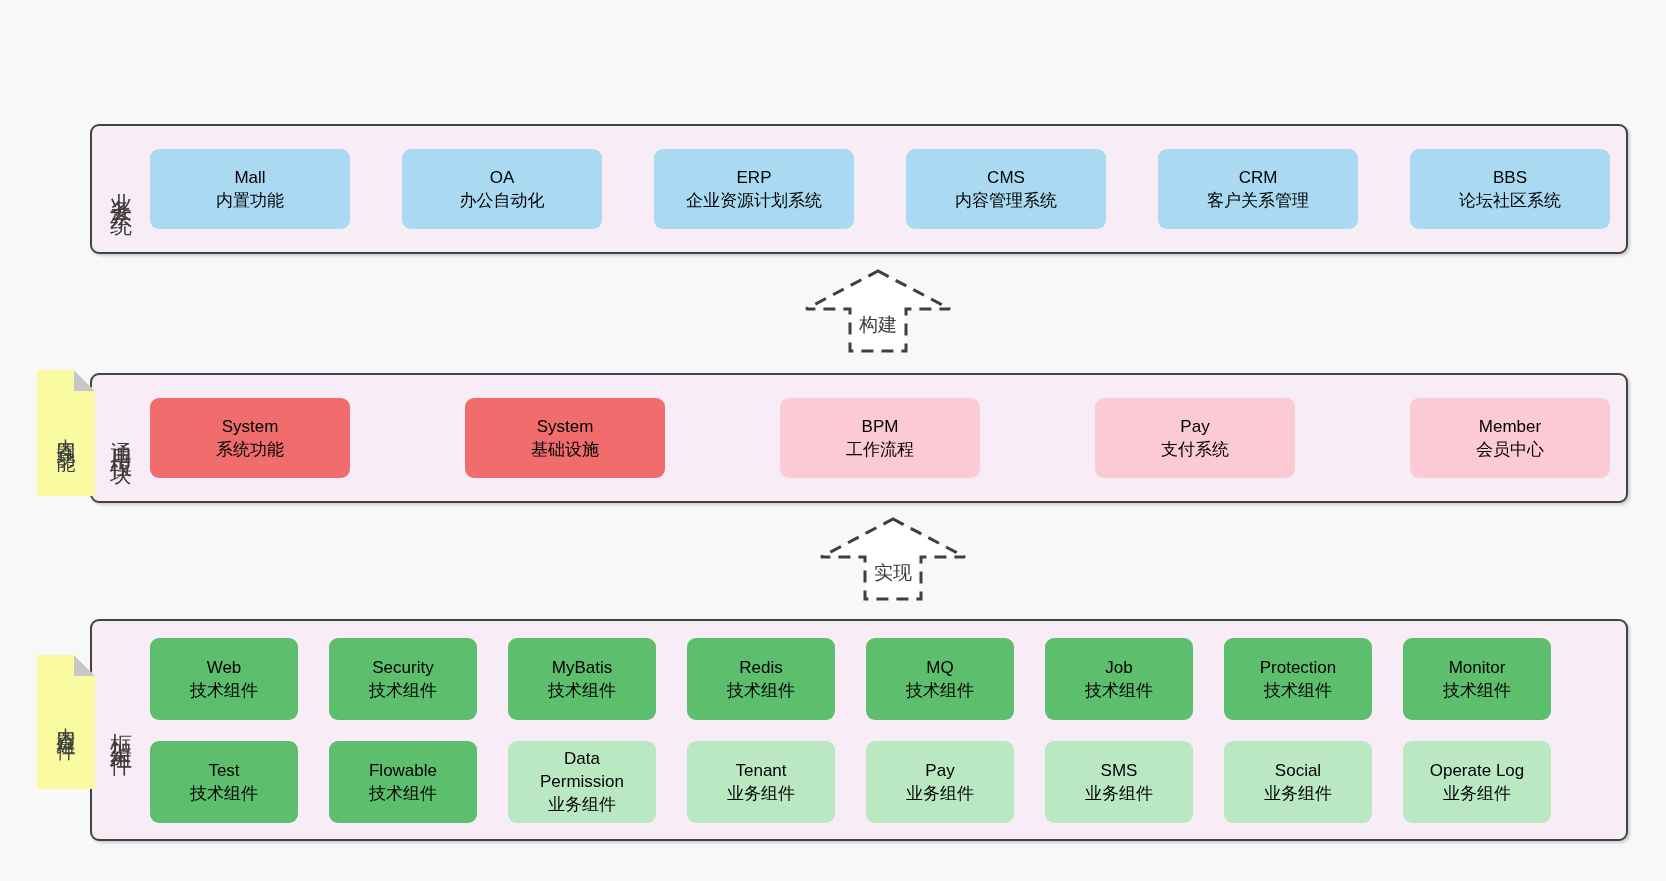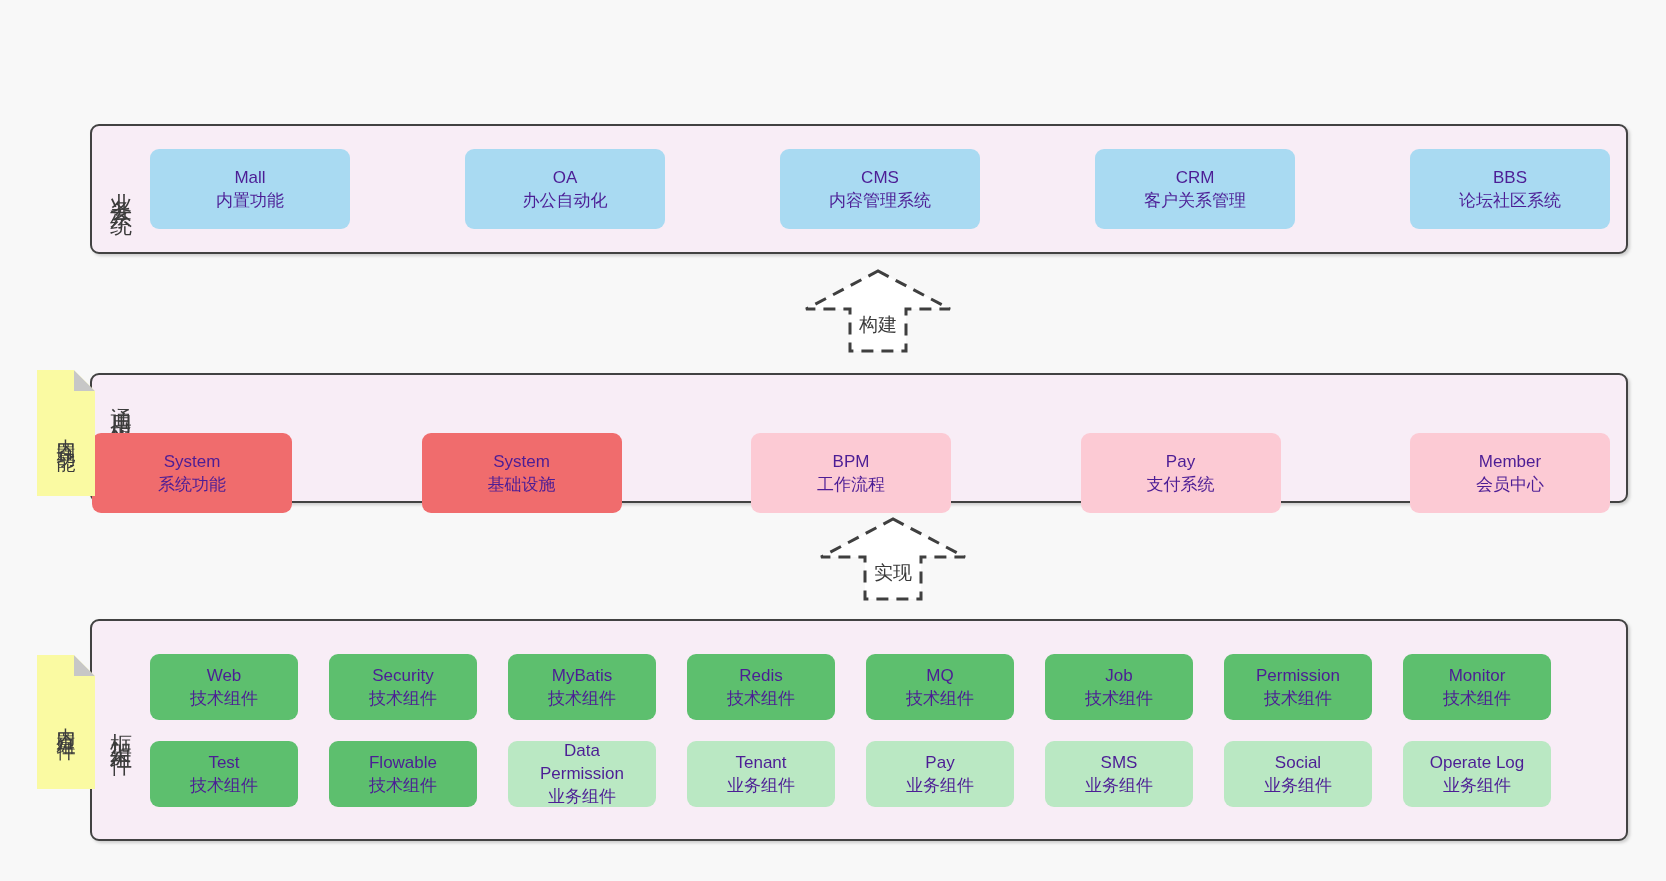--- a/index.html
+++ b/index.html
@@ -9,21 +9,21 @@
     font-family: "Liberation Sans", sans-serif; color: #3b3b3b;
   }
   
   .panel {
     position: absolute; left: 90px; width: 1538px; box-sizing: border-box;
     background: #f8edf6; border: 2px solid #424242; border-radius: 9px;
     box-shadow: 2px 2px 3px rgba(100,100,100,0.28);
     display: flex; z-index: 1;
   }
   .panel-business  { top: 124px; height: 130px; }
-  .panel-modules   { top: 373px; height: 130px; flex-direction: column; }
+  .panel-modules   { top: 373px; height: 130px; }
   .panel-framework { top: 619px; height: 222px; }
   .panel-label-wrap {
     width: 58px; flex: 0 0 58px;
     display: flex; align-items: center; justify-content: center;
   }
   .vtext {
     writing-mode: vertical-lr; text-orientation: upright;
     font-size: 22px; letter-spacing: 7px; line-height: 1.1; color: #3b3b3b;
   }
   .panel-content {
@@ -32,24 +32,24 @@
   }
   .panel-framework .panel-content {
     flex-direction: column; justify-content: center;
     align-items: stretch; gap: 21px; padding-right: 16px;
   }
   .row8 { display: flex; gap: 31px; }
   
   .bx {
     border-radius: 9px; display: flex; flex-direction: column;
     align-items: center; justify-content: center; text-align: center;
-    font-size: 17px; line-height: 23px; color: #4c1d95;
+    font-size: 17px; line-height: 23px; color: #000000;
   }
   .bx-lg { width: 200px; height: 80px; flex: 0 0 auto; }
-  .bx-sm { width: 148px; height: 66px; flex: 0 0 auto; }
+  .bx-sm { width: 148px; height: 82px; flex: 0 0 auto; }
   .bname { display: inline-block; max-width: 120px; }
   .c-blue   { background: #a9daf2; }
   .c-red    { background: #f06c6d; }
   .c-pink   { background: #fccad4; }
   .c-gdark  { background: #5dbf6e; }
   .c-glight { background: #bae8c3; }
   
   .sticky {
     position: absolute; left: 37px; width: 58px; z-index: 2;
     background: #fafaa2;
@@ -102,20 +102,24 @@
     <div class="panel-content">
       <div class="bx bx-lg c-blue">
         <span class="bname">Mall</span>
         <span class="bdesc">内置功能</span>
       </div>
       <div class="bx bx-lg c-blue">
         <span class="bname">OA</span>
         <span class="bdesc">办公自动化</span>
       </div>
       <div class="bx bx-lg c-blue">
+        <span class="bname">ERP</span>
+        <span class="bdesc">企业资源计划系统</span>
+      </div>
+      <div class="bx bx-lg c-blue">
         <span class="bname">CMS</span>
         <span class="bdesc">内容管理系统</span>
       </div>
       <div class="bx bx-lg c-blue">
         <span class="bname">CRM</span>
         <span class="bdesc">客户关系管理</span>
       </div>
       <div class="bx bx-lg c-blue">
         <span class="bname">BBS</span>
         <span class="bdesc">论坛社区系统</span>
@@ -175,21 +179,21 @@
         </div>
         <div class="bx bx-sm c-gdark">
           <span class="bname">MQ</span>
           <span class="bdesc">技术组件</span>
         </div>
         <div class="bx bx-sm c-gdark">
           <span class="bname">Job</span>
           <span class="bdesc">技术组件</span>
         </div>
         <div class="bx bx-sm c-gdark">
-          <span class="bname">Permission</span>
+          <span class="bname">Protection</span>
           <span class="bdesc">技术组件</span>
         </div>
         <div class="bx bx-sm c-gdark">
           <span class="bname">Monitor</span>
           <span class="bdesc">技术组件</span>
         </div>
       </div>
       <div class="row8">
         <div class="bx bx-sm c-gdark">
           <span class="bname">Test</span>

